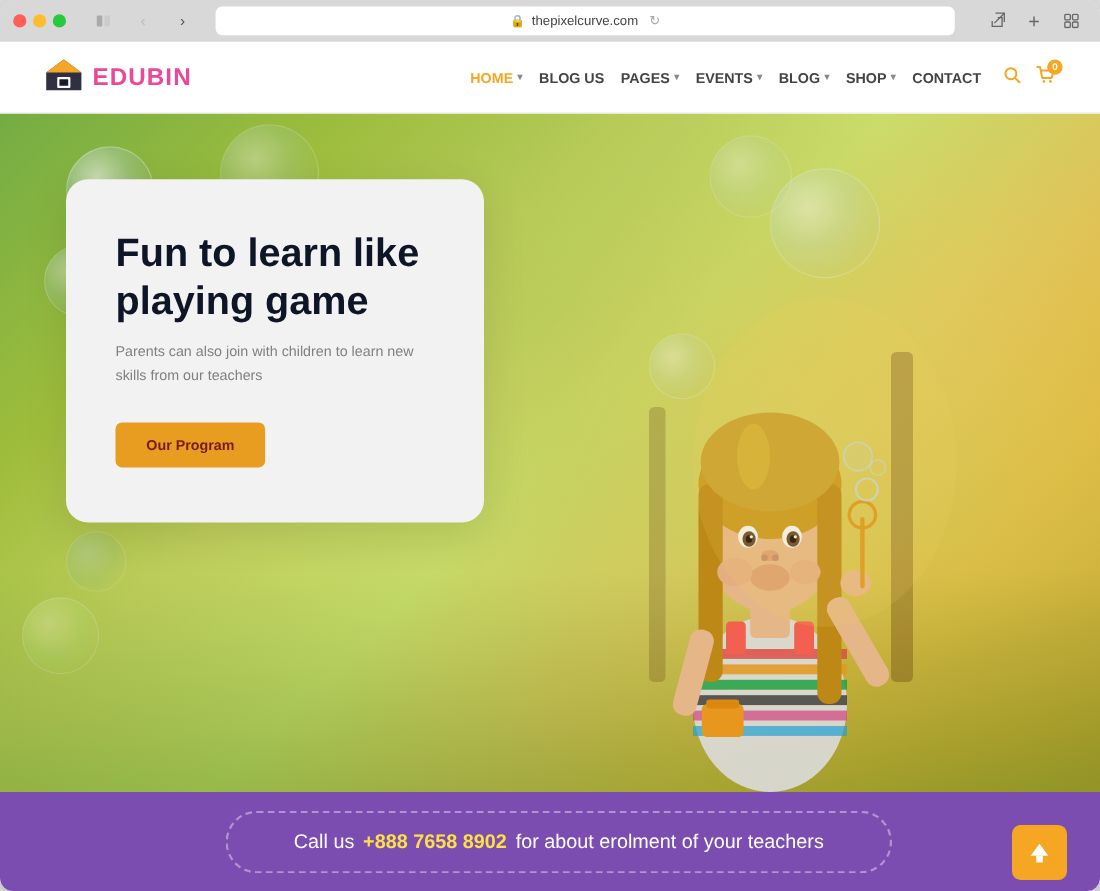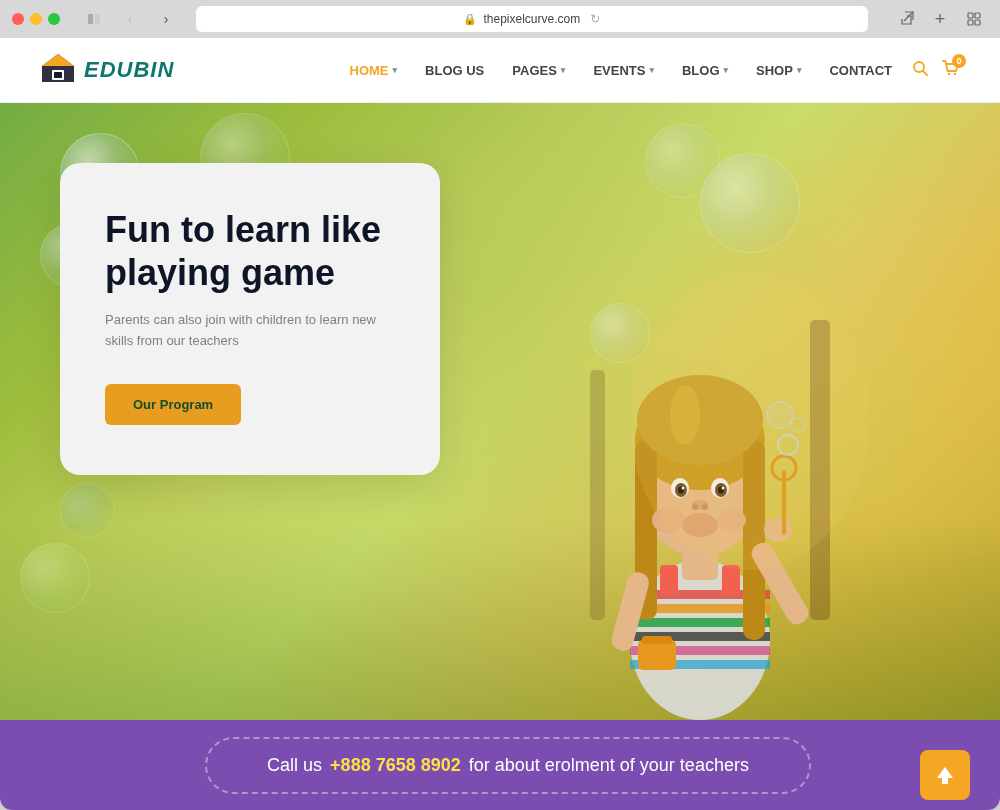--- a/index.html
+++ b/index.html
@@ -136,29 +136,28 @@
 
     .logo-icon {
       width: 36px;
       height: 36px;
       position: relative;
     }
 
     .logo-text {
       font-size: 22px;
       font-weight: 800;
-      color: #0f766e;
+      color: #ec4899;
       letter-spacing: 1px;
-      font-style: italic;
     }
 
     .nav-menu {
       display: flex;
       align-items: center;
-      gap: 28px;
+      gap: 15px;
       list-style: none;
     }
 
     .nav-item {
       font-size: 13px;
       font-weight: 600;
       color: #444;
       cursor: pointer;
       display: flex;
       align-items: center;
@@ -251,21 +250,21 @@
 
     .hero-subtitle {
       font-size: 13px;
       color: #888;
       line-height: 1.6;
       margin-bottom: 32px;
     }
 
     .hero-btn {
       background: #f5a623;
-      color: #14532d;
+      color: #7f1d1d;
       border: none;
       padding: 13px 28px;
       border-radius: 6px;
       font-size: 13px;
       font-weight: 600;
       cursor: pointer;
     }
 
     
     .cta-bar {

